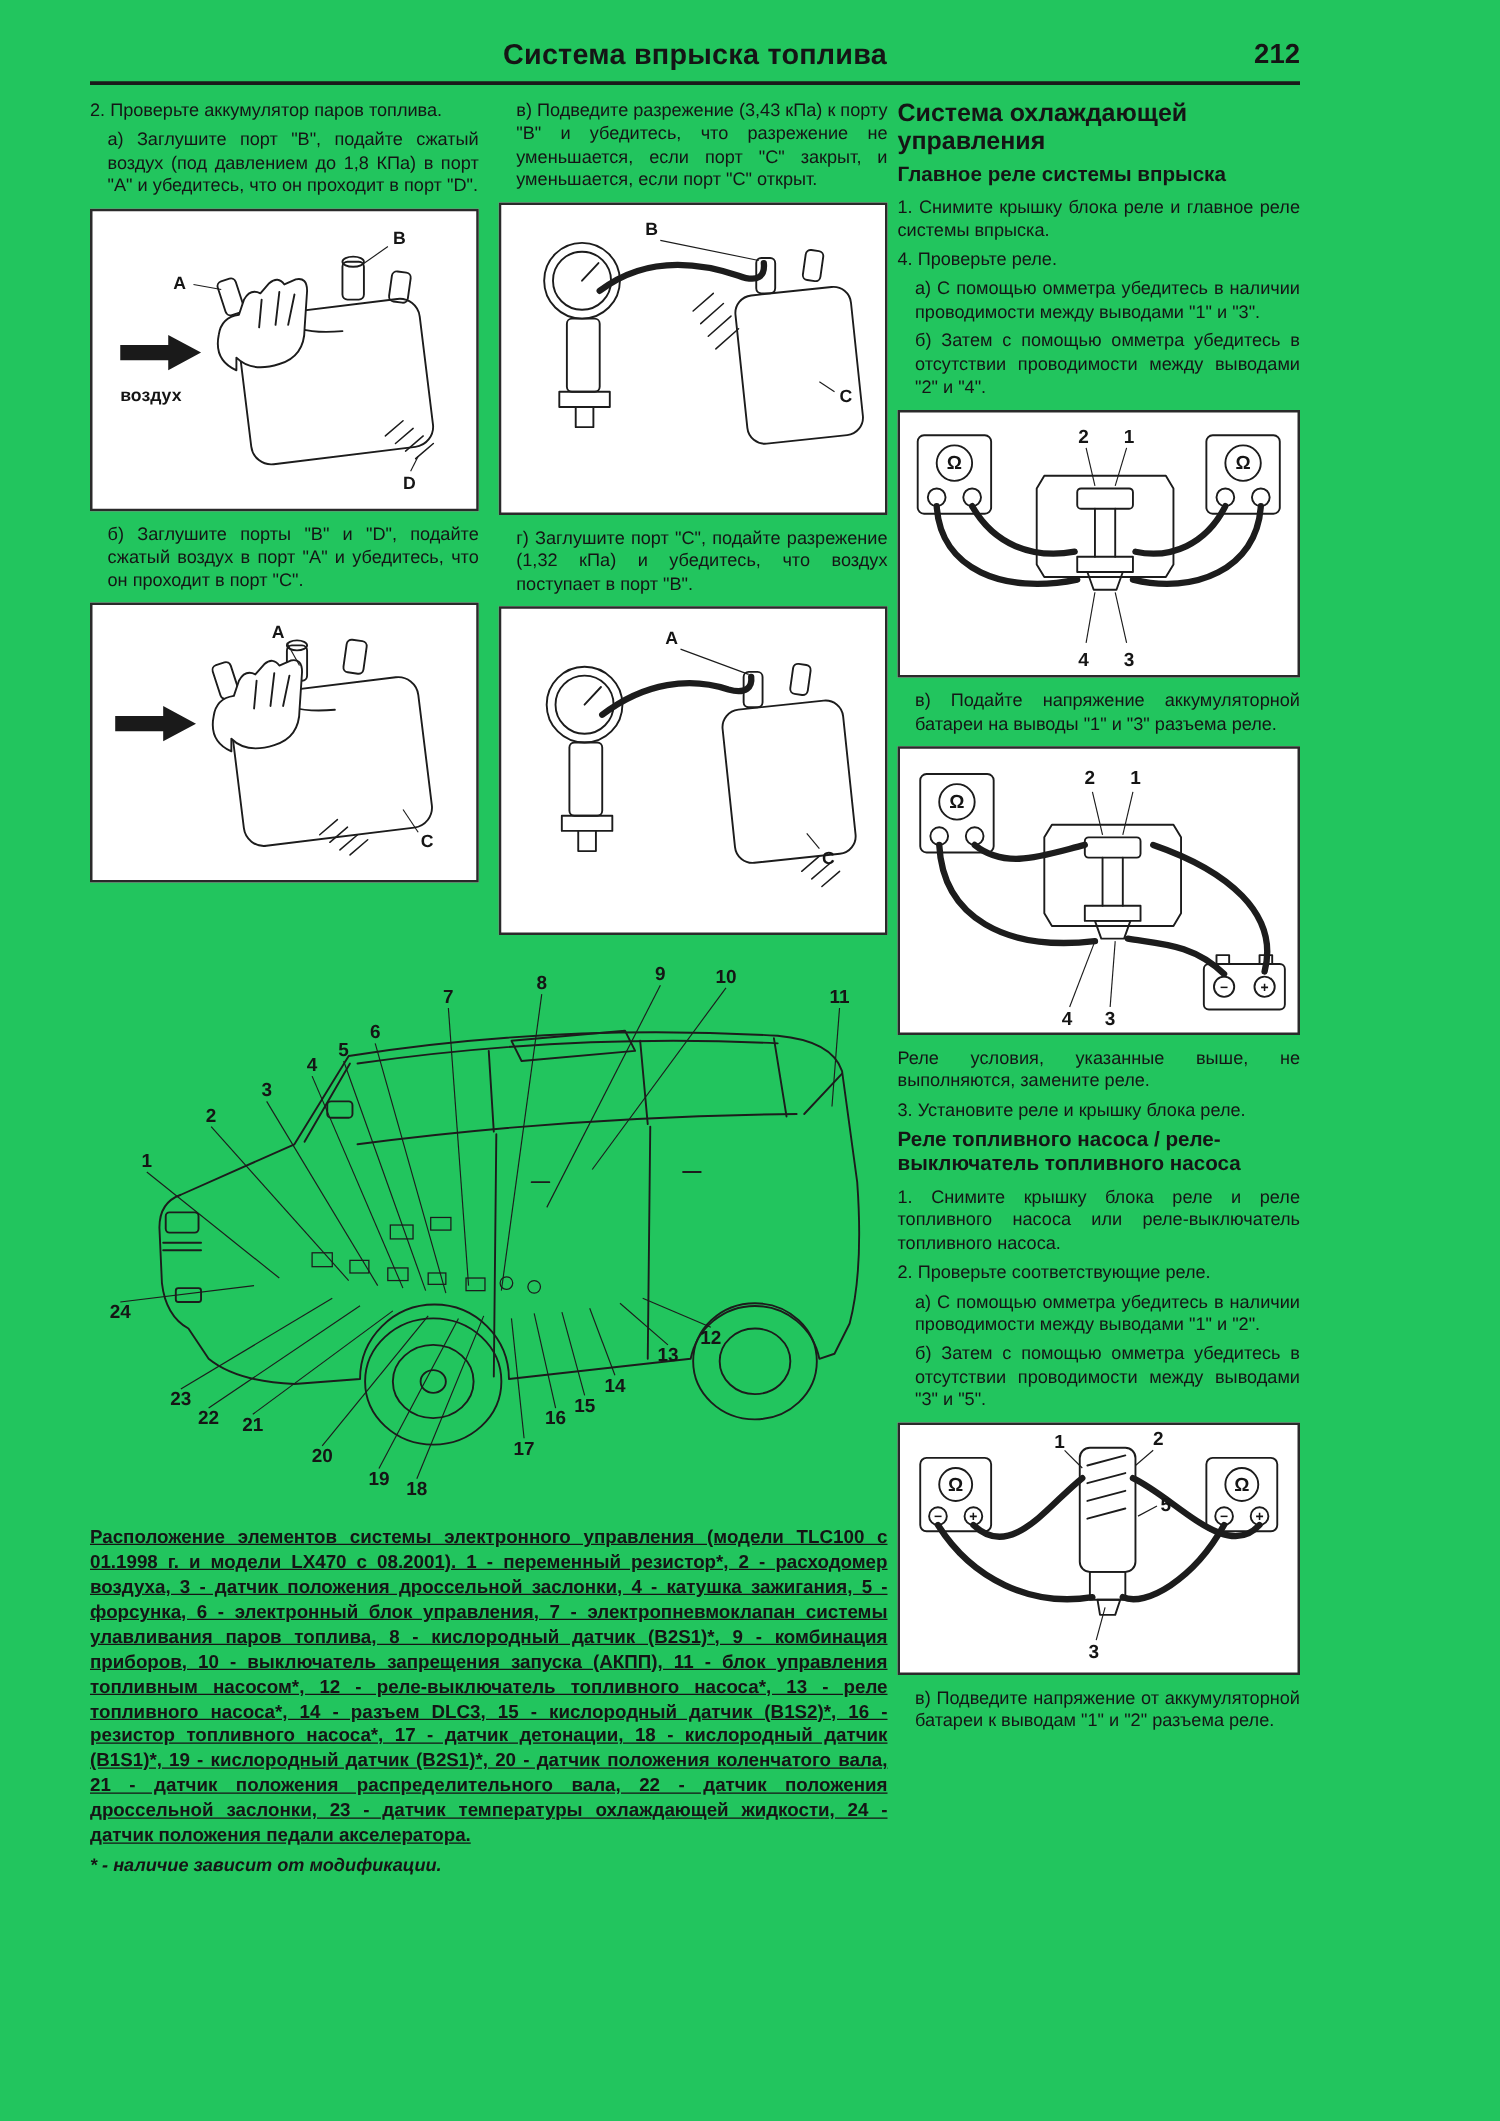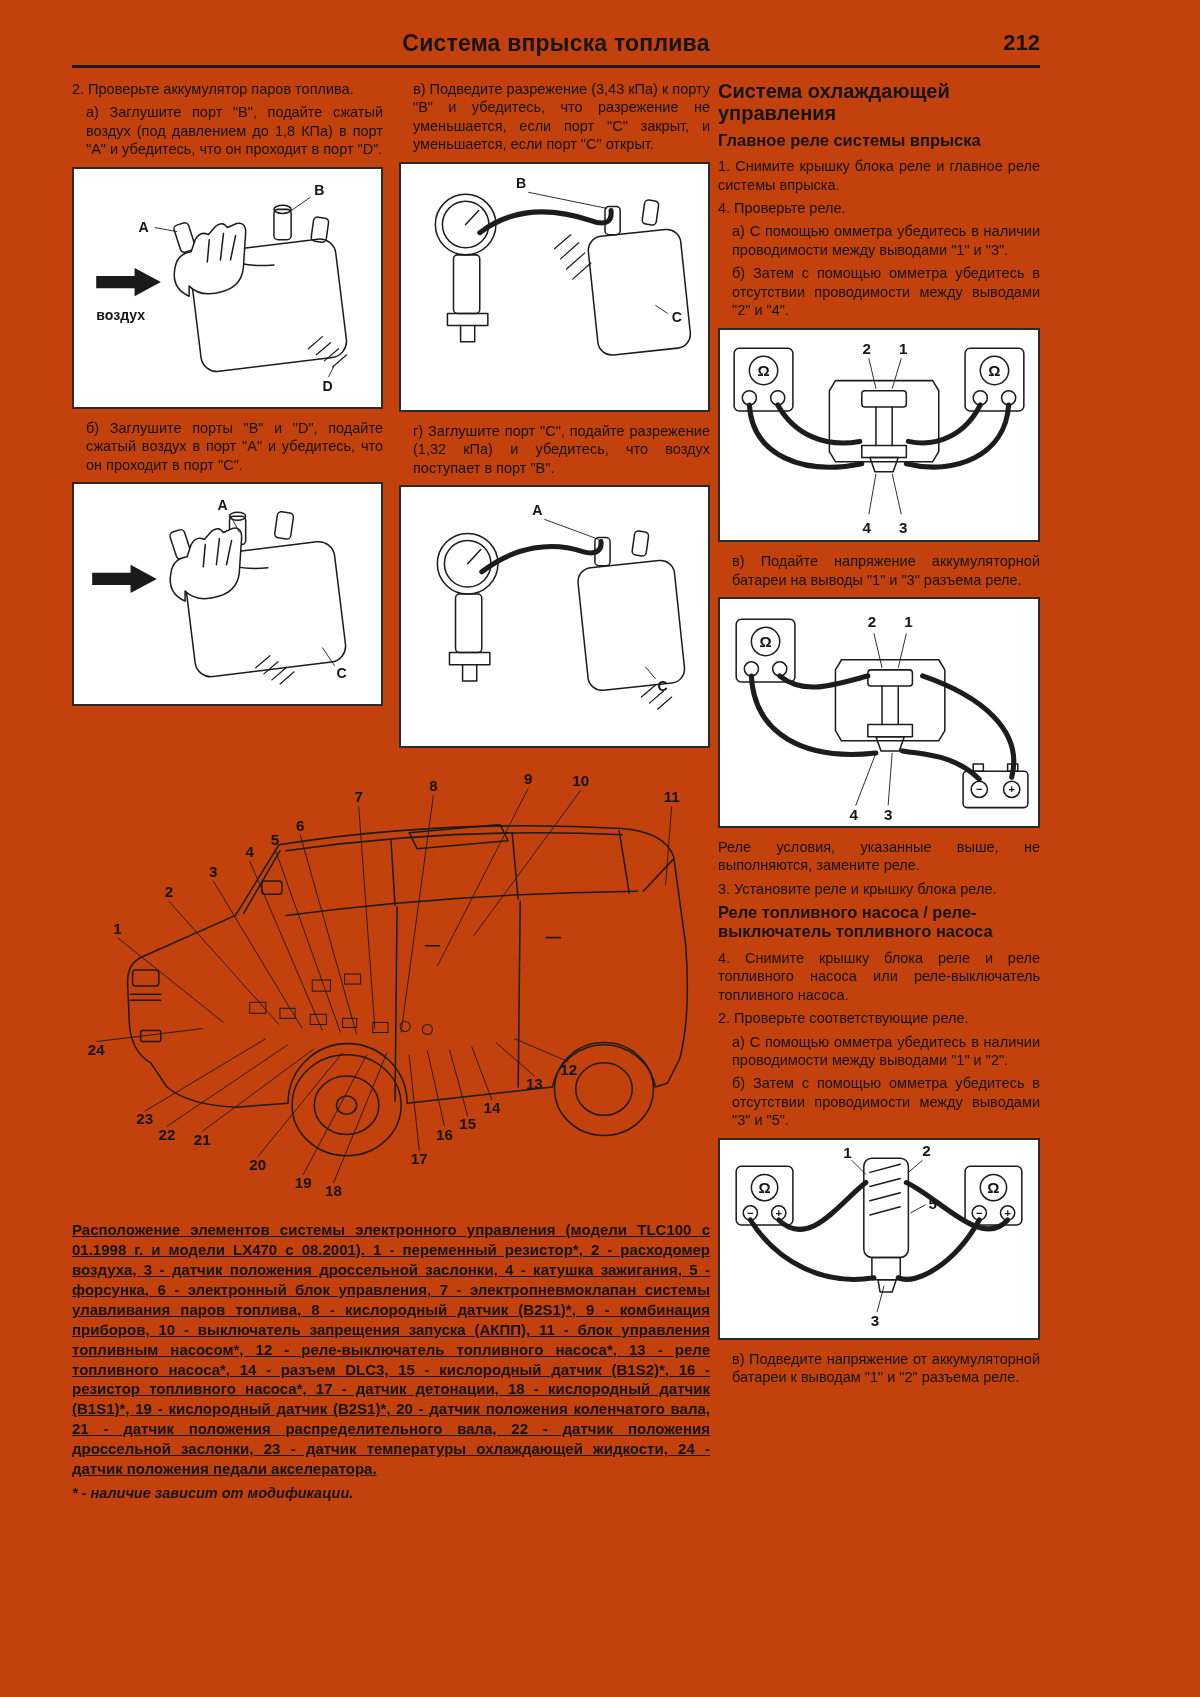--- a/index.html
+++ b/index.html
@@ -1,17 +1,17 @@
 <!DOCTYPE html>
 <html><head>
 <meta charset="utf-8">
 <style>
   * { margin:0; padding:0; box-sizing:border-box; }
   body { background:#e8e8e8; font-family:"Liberation Sans", sans-serif; color:#151515; }
-  .page { position:relative; width:1200px; min-height:1697px; margin:0 auto; background:#c2410c;
+  .page { position:relative; width:1200px; min-height:1697px; margin:0 auto; background:#22c55e;
           padding:30px 160px 26px 72px; }
   header { position:relative; border-bottom:3px solid #1a1a1a; padding-bottom:8px; margin-bottom:12px; }
   .page-title { text-align:center; font-size:23px; font-weight:bold; letter-spacing:.2px; }
   .page-number { position:absolute; right:0; top:0; font-size:22px; font-weight:bold; }
   .content { display:flex; gap:8px; }
   .left-group { flex:0 0 638px; width:638px; }
   .two-cols { display:flex; gap:16px; }
   .two-cols .col { width:311px; flex:0 0 311px; }
   .col-right { flex:1; min-width:0; }
   p.t { font-size:14.5px; line-height:1.27; text-align:justify; margin-bottom:5px; }
@@ -347,21 +347,21 @@
           <text class="co" x="184" y="26">1</text>
           <text class="co" x="130" y="216">4</text>
           <text class="co" x="164" y="216">3</text>
         </svg>
       </figure>
 
       <p class="t">Реле условия, указанные выше, не выполняются, замените реле.</p>
       <p class="t">3. Установите реле и крышку блока реле.</p>
 
       <h3 class="subh">Реле топливного насоса / реле-выключатель топливного насоса</h3>
-      <p class="t">4. Снимите крышку блока реле и реле топливного насоса или реле-выключатель топливного насоса.</p>
+      <p class="t">1. Снимите крышку блока реле и реле топливного насоса или реле-выключатель топливного насоса.</p>
       <p class="t">2. Проверьте соответствующие реле.</p>
       <p class="t ind">а) С помощью омметра убедитесь в наличии проводимости между выводами "1" и "2".</p>
       <p class="t ind">б) Затем с помощью омметра убедитесь в отсутствии проводимости между выводами "3" и "5".</p>
 
       <figure class="figbox">
         <svg viewBox="0 0 310 192">
           <g class="ln">
             <rect x="14" y="24" width="56" height="58" rx="5"></rect>
             <circle cx="42" cy="45" r="13"></circle>
             <circle cx="28" cy="70" r="7"></circle>

